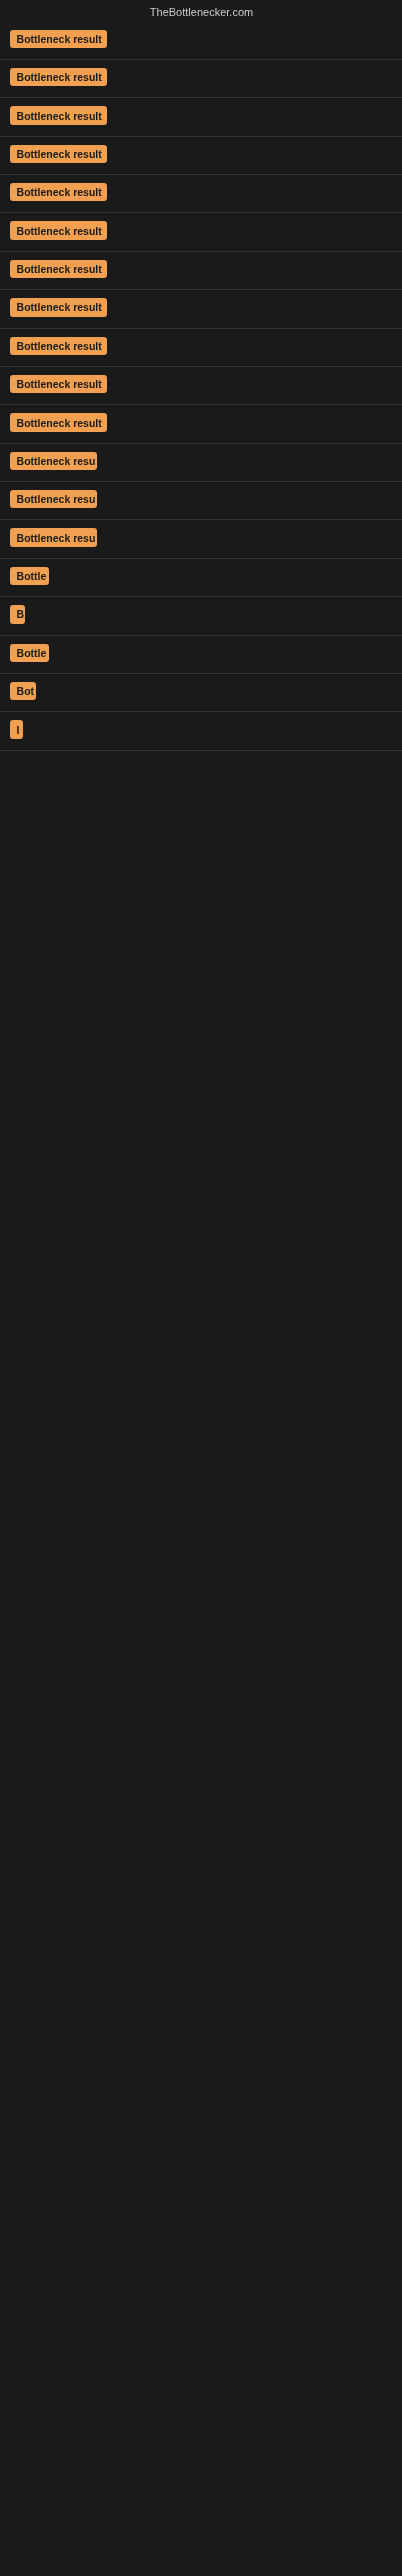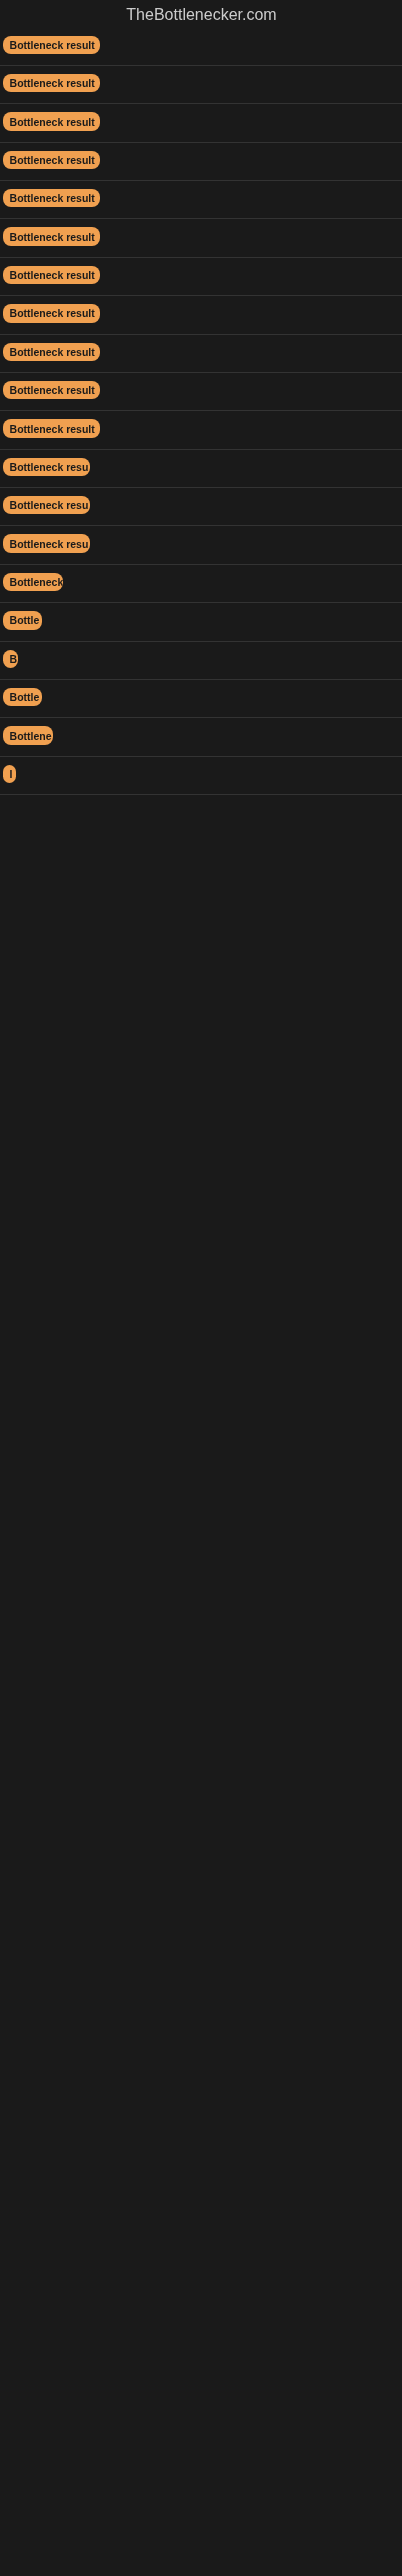--- a/index.html
+++ b/index.html
@@ -12,34 +12,34 @@
       width: 403px;
       min-height: 2576px;
       background-color: #1a1a1a;
       font-family: Arial, sans-serif;
       position: relative;
     }
 
     .site-title {
       text-align: center;
       color: #cccccc;
-      font-size: 16px;
+      font-size: 11px;
       padding: 6.4px 0 3.2px 0;
       background-color: #1a1a1a;
     }
 
     .bottleneck-badge {
       display: inline-block;
       background-color: #f0a050;
       color: #1a1a1a;
       font-size: 10.5px;
       font-weight: bold;
       padding: 3.2px 6.4px;
-      border-radius: 8px;
-      margin-left: 0;
+      border-radius: 3px;
+      margin-left: 7px;
       white-space: nowrap;
       overflow: hidden;
       text-align: right;
     }
 
     .card-wrapper {
       padding: 8px 3.2px 8px 3.2px;
       border-bottom: 0.8px solid #333;
     }
   </style>
@@ -58,20 +58,19 @@
     <div class="card-wrapper"><span class="bottleneck-badge" style="max-width: 97px;">Bottleneck result</span></div>
     <div class="card-wrapper"><span class="bottleneck-badge" style="max-width: 97px;">Bottleneck result</span></div>
     <div class="card-wrapper"><span class="bottleneck-badge" style="max-width: 97px;">Bottleneck result</span></div>
     <div class="card-wrapper"><span class="bottleneck-badge" style="max-width: 97px;">Bottleneck result</span></div>
     <div class="card-wrapper"><span class="bottleneck-badge" style="max-width: 97px;">Bottleneck result</span></div>
     <div class="card-wrapper"><span class="bottleneck-badge" style="max-width: 97px;">Bottleneck result</span></div>
     <div class="card-wrapper"><span class="bottleneck-badge" style="max-width: 97px;">Bottleneck result</span></div>
     <div class="card-wrapper"><span class="bottleneck-badge" style="max-width: 87px;">Bottleneck resu</span></div>
     <div class="card-wrapper"><span class="bottleneck-badge" style="max-width: 87px;">Bottleneck resu</span></div>
     <div class="card-wrapper"><span class="bottleneck-badge" style="max-width: 87px;">Bottleneck resu</span></div>
-    <div class="card-wrapper"><span class="bottleneck-badge" style="max-width: 60px;">Bottleneck</span></div>
     <div class="card-wrapper"><span class="bottleneck-badge" style="max-width: 39px;">Bottle</span></div>
     <div class="card-wrapper"><span class="bottleneck-badge" style="max-width: 14.5px;">B</span></div>
     <div class="card-wrapper"><span class="bottleneck-badge" style="max-width: 39px;">Bottle</span></div>
-    <div class="card-wrapper"><span class="bottleneck-badge" style="max-width: 50px;">Bottlene</span></div>
+    <div class="card-wrapper"><span class="bottleneck-badge" style="max-width: 26px;">Bot</span></div>
     <div class="card-wrapper"><span class="bottleneck-badge" style="max-width: 9.7px;">I</span></div>
   </div>
 
 
 </body></html>

